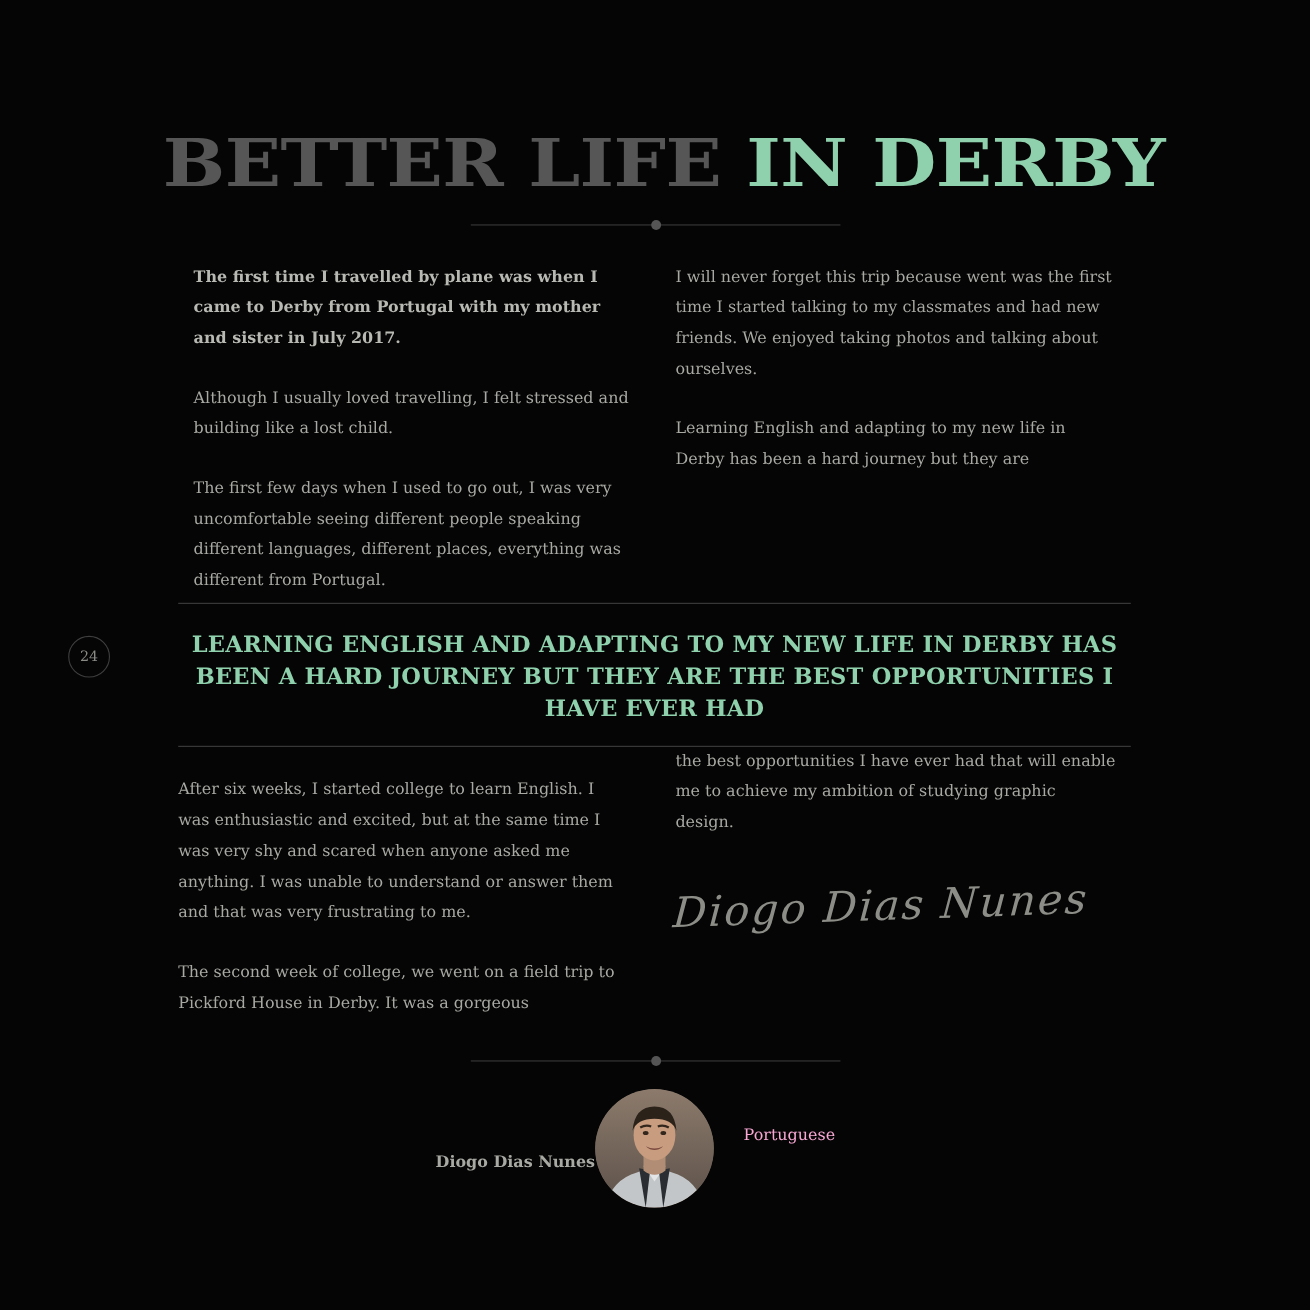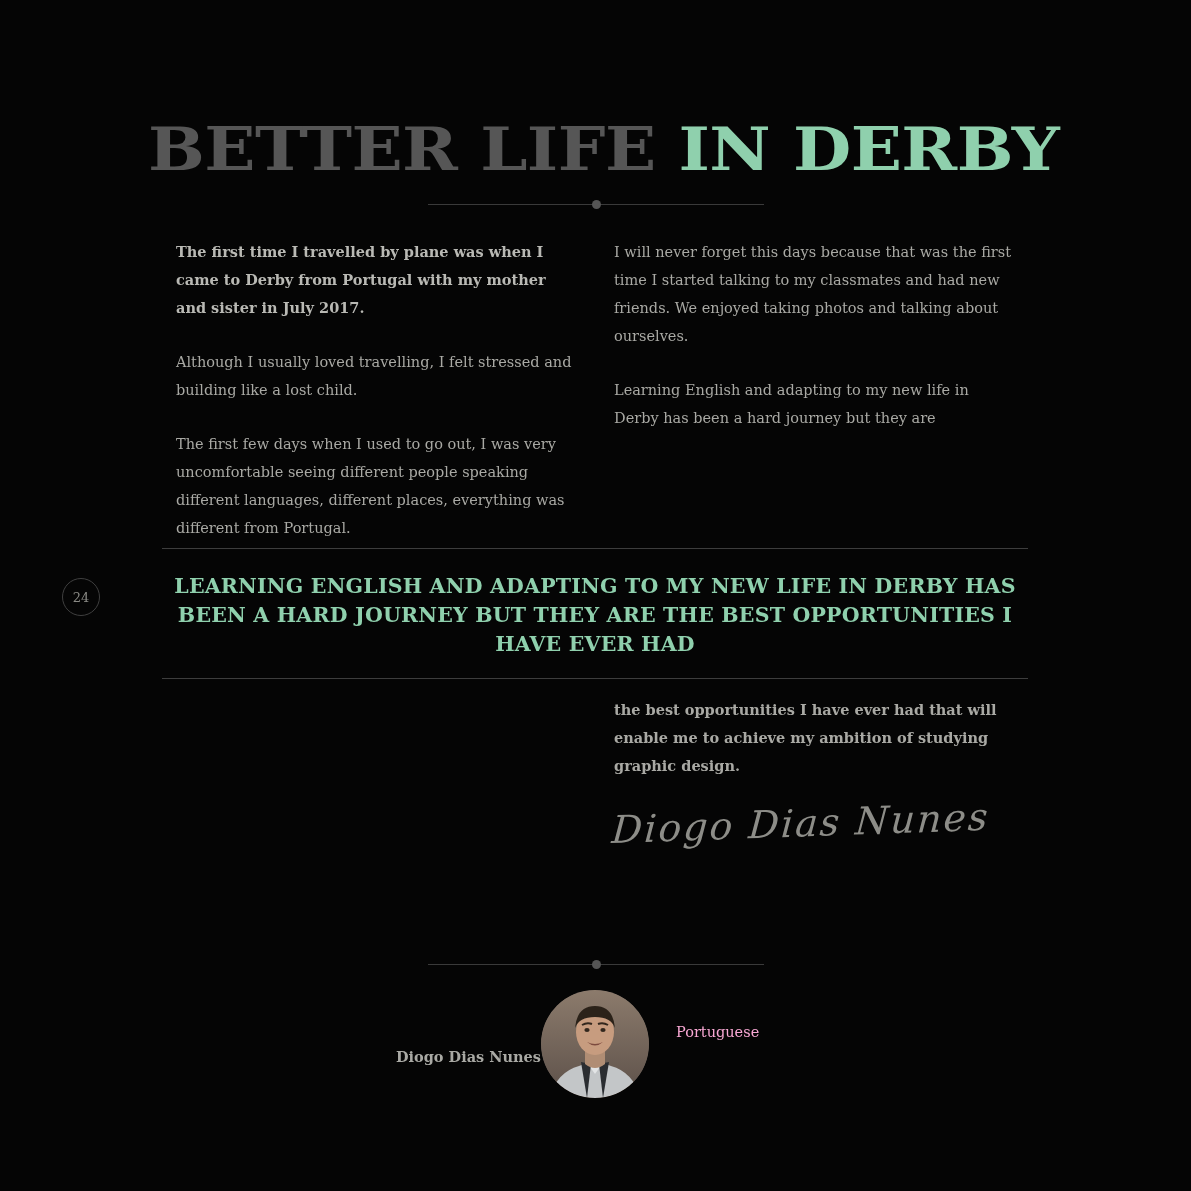--- a/index.html
+++ b/index.html
@@ -112,21 +112,21 @@
     font-family: "DejaVu Serif", serif;
     font-size: 13px;
     display: flex;
     align-items: center;
     justify-content: center;
     text-align: right;
   }
 
   
   #col-bot-left  { left: 162px; top: 704px; width: 405px; }
-  #col-bot-right { left: 614px; top: 696px; width: 400px; font-weight: bold; }
+  #col-bot-right { left: 614px; top: 678px; width: 400px; }
 
   
   .signature {
     position: absolute;
     left: 612px;
     top: 808px;
     font-family: "DejaVu Serif", serif;
     font-style: italic;
     font-size: 38px;
     letter-spacing: 2px;
@@ -185,33 +185,35 @@
     <div class="dot"></div>
   </div>
 
   <div class="col" id="col-top-left">
     <p class="lead">The first time I travelled by plane was when I came to Derby from Portugal with my mother and sister in July 2017.</p>
     <p>Although I usually loved travelling, I felt stressed and building like a lost child.</p>
     <p>The first few days when I used to go out, I was very uncomfortable seeing different people speaking different languages, different places, everything was different from Portugal.</p>
   </div>
 
   <div class="col" id="col-top-right">
-    <p>I will never forget this days because that was the first time I started talking to my classmates and had new friends. We enjoyed taking photos and talking about ourselves.</p>
+    <p>I will never forget this trip because went was the first time I started talking to my classmates and had new friends. We enjoyed taking photos and talking about ourselves.</p>
     <p>Learning English and adapting to my new life in Derby has been a hard journey but they are</p>
   </div>
 
   <div class="hr" id="hr-top"></div>
 
   <div class="page-badge">24</div>
 
   <div class="pullquote">LEARNING ENGLISH AND ADAPTING TO MY NEW LIFE IN DERBY HAS BEEN A HARD JOURNEY BUT THEY ARE THE BEST OPPORTUNITIES I HAVE EVER HAD</div>
 
   <div class="hr" id="hr-bottom"></div>
 
   <div class="col" id="col-bot-left">
+    <p>After six weeks, I started college to learn English. I was enthusiastic and excited, but at the same time I was very shy and scared when anyone asked me anything. I was unable to understand or answer them and that was very frustrating to me.</p>
+    <p>The second week of college, we went on a field trip to Pickford House in Derby. It was a gorgeous</p>
   </div>
 
   <div class="col" id="col-bot-right">
     <p>the best opportunities I have ever had that will enable me to achieve my ambition of studying graphic design.</p>
   </div>
 
   <div class="signature">Diogo Dias Nunes</div>
 
   <div class="rule-dot" id="rule-dot-bottom">
     <div class="line"></div>

